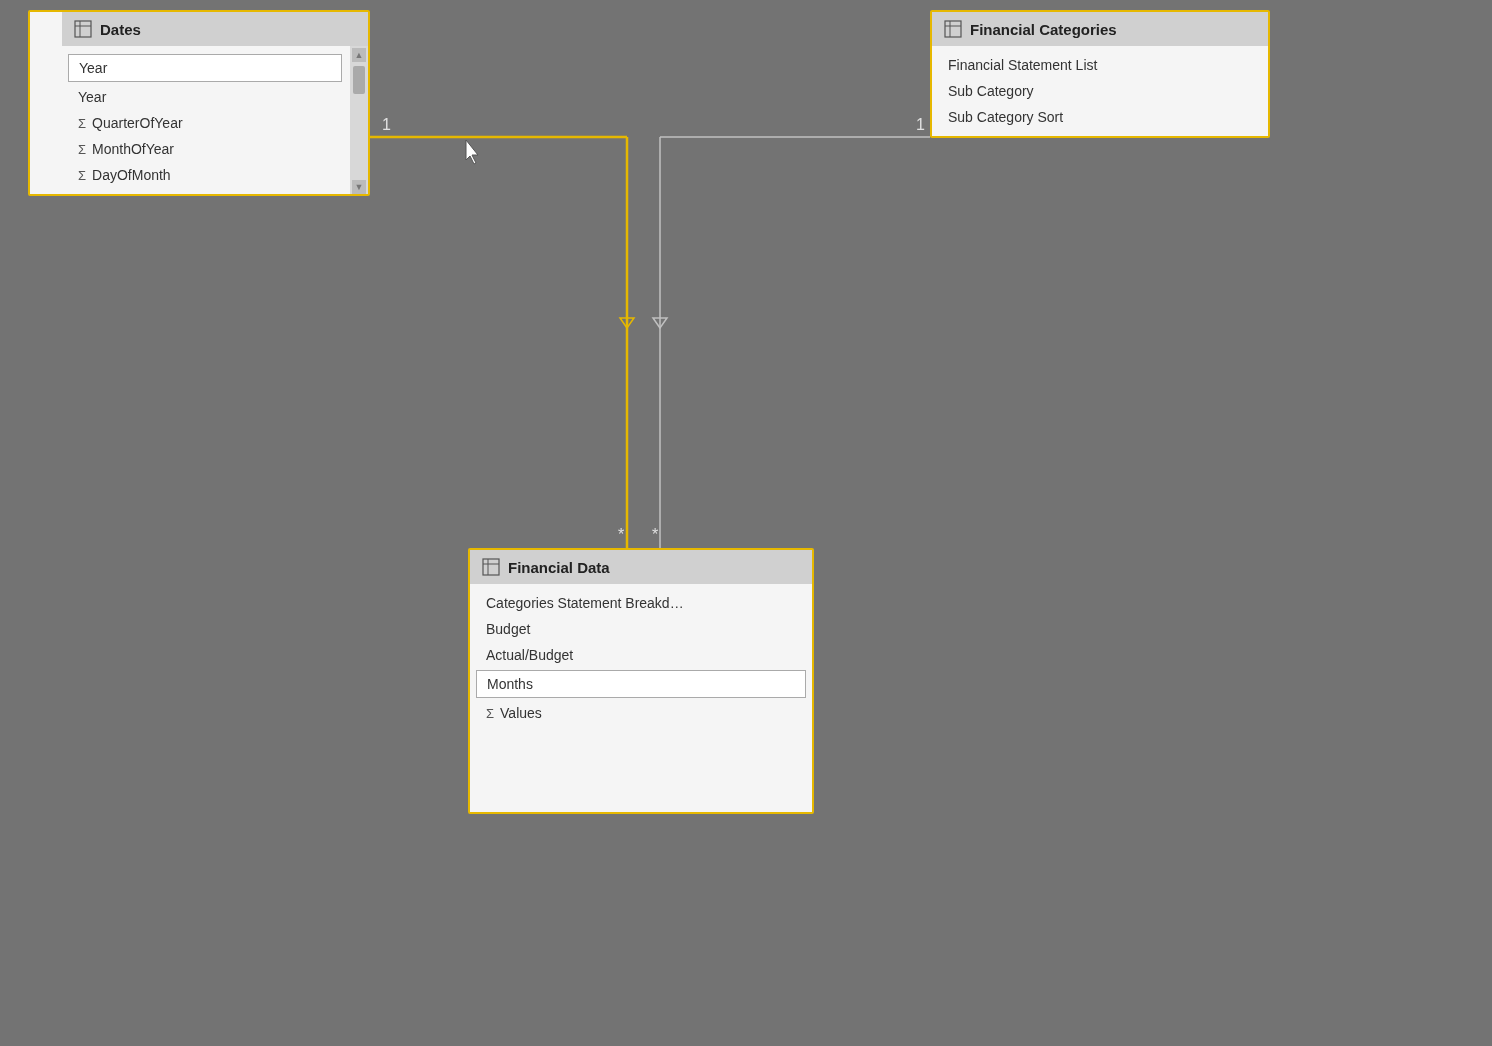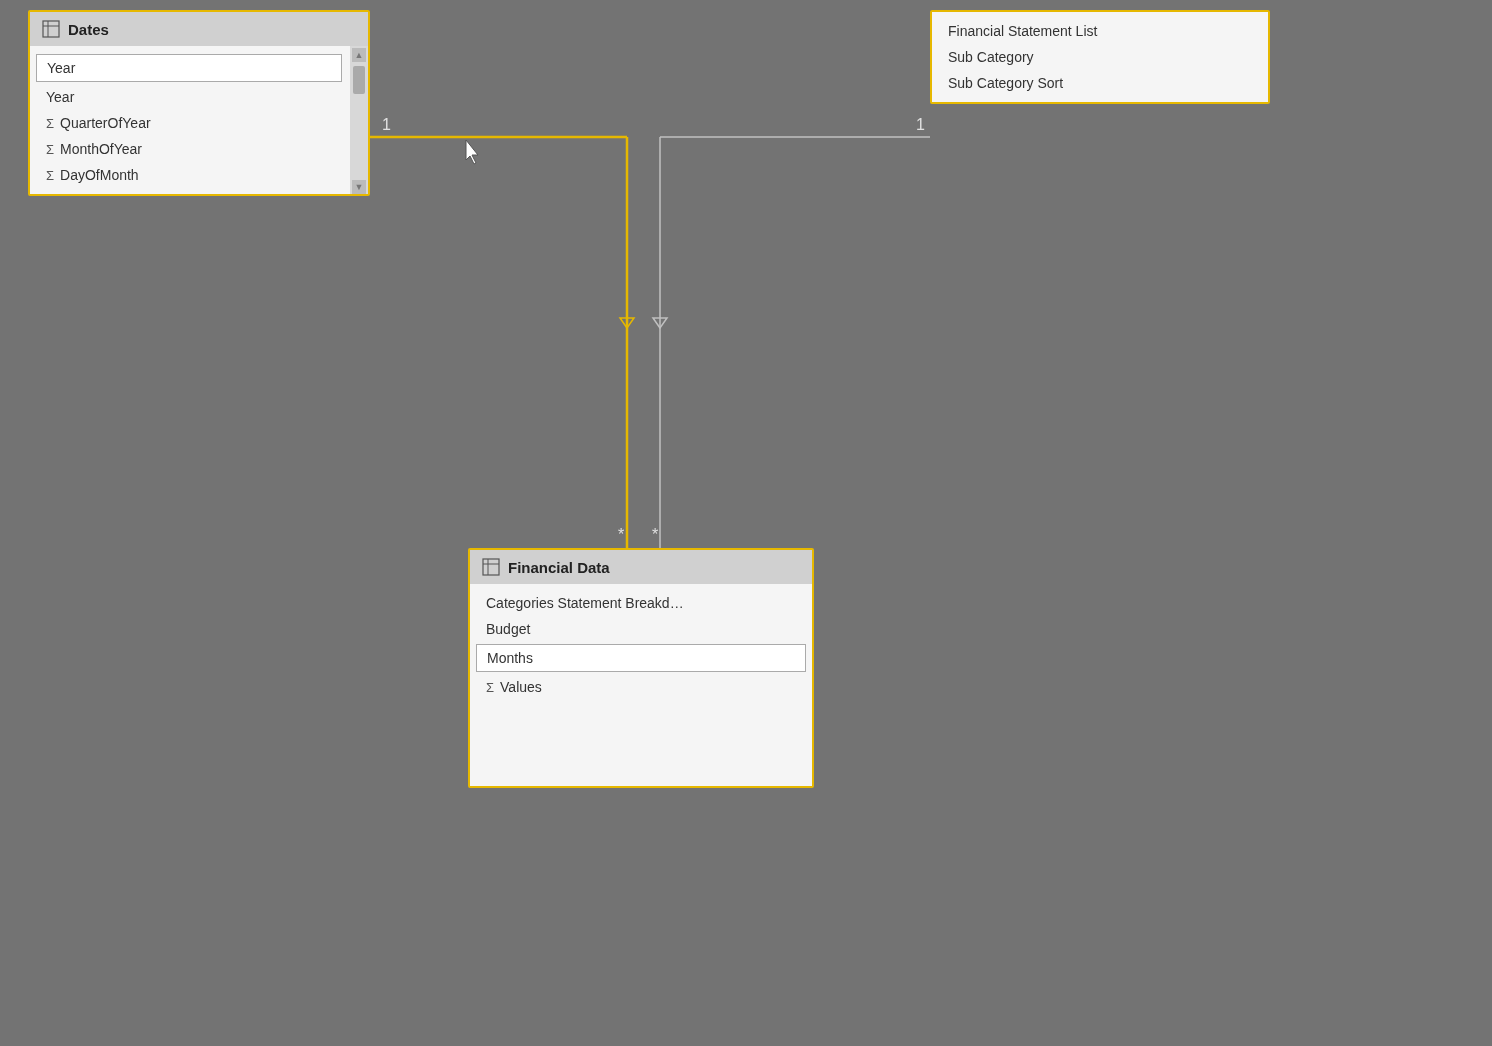--- a/index.html
+++ b/index.html
@@ -88,21 +88,21 @@
   <line x1="660" y1="137" x2="930" y2="137" stroke="#c0c0c0" stroke-width="1.5"></line>
   <line x1="660" y1="137" x2="660" y2="548" stroke="#c0c0c0" stroke-width="1.5"></line>
 
   <polygon points="660,328 653,318 667,318" fill="none" stroke="#c0c0c0" stroke-width="1.5"></polygon>
 
   <text x="916" y="130" fill="#e0e0e0" font-size="16" font-family="Segoe UI, Arial">1</text>
 
   <text x="652" y="540" fill="#e0e0e0" font-size="16" font-family="Segoe UI, Arial">*</text>
 </svg>
 
-<div class="table-card" style="left:28px; top:10px; width:342px;">
+<div class="table-card" style="left:28px; top:10px; width:342px;padding-left:32px;">
   <div class="table-card-header">
     <span class="table-icon">
       <svg viewBox="0 0 18 18" width="18" height="18">
         <rect x="1" y="1" width="16" height="16" fill="none" stroke="#555" stroke-width="1.2"></rect>
         <line x1="1" y1="6" x2="17" y2="6" stroke="#555" stroke-width="1"></line>
         <line x1="6" y1="1" x2="6" y2="17" stroke="#555" stroke-width="1"></line>
       </svg>
     </span>
     <span>Dates</span>
   </div>
@@ -130,20 +130,30 @@
       <div style="width:14px; height:14px; background:#bbb; display:flex; align-items:center; justify-content:center; font-size:9px; color:#777; margin-bottom:2px;">▲</div>
       <div style="flex:1; display:flex; align-items:flex-start; padding-top:2px;">
         <div style="width:12px; height:28px; background:#aaa; border-radius:2px;"></div>
       </div>
       <div style="width:14px; height:14px; background:#bbb; display:flex; align-items:center; justify-content:center; font-size:9px; color:#777;">▼</div>
     </div>
   </div>
 </div>
 
 <div class="table-card" style="left:930px; top:10px; width:340px;">
+  <div class="table-card-header">
+    <span class="table-icon">
+      <svg viewBox="0 0 18 18" width="18" height="18">
+        <rect x="1" y="1" width="16" height="16" fill="none" stroke="#555" stroke-width="1.2"></rect>
+        <line x1="1" y1="6" x2="17" y2="6" stroke="#555" stroke-width="1"></line>
+        <line x1="6" y1="1" x2="6" y2="17" stroke="#555" stroke-width="1"></line>
+      </svg>
+    </span>
+    <span>Financial Categories</span>
+  </div>
   <div class="table-card-body">
     <div class="field-row">
       <span>Financial Statement List</span>
     </div>
     <div class="field-row">
       <span>Sub Category</span>
     </div>
     <div class="field-row">
       <span>Sub Category Sort</span>
     </div>
@@ -161,20 +171,23 @@
     </span>
     <span>Financial Data</span>
   </div>
   <div class="table-card-body">
     <div class="field-row">
       <span>Categories Statement Breakd…</span>
     </div>
     <div class="field-row">
       <span>Budget</span>
     </div>
+    <div class="field-row">
+      <span>Actual/Budget</span>
+    </div>
     <div class="field-row highlighted">
       <span>Months</span>
     </div>
     <div class="field-row">
       <span class="sigma">Σ</span>
       <span>Values</span>
     </div>
 
     <div style="height: 80px;"></div>
   </div>

